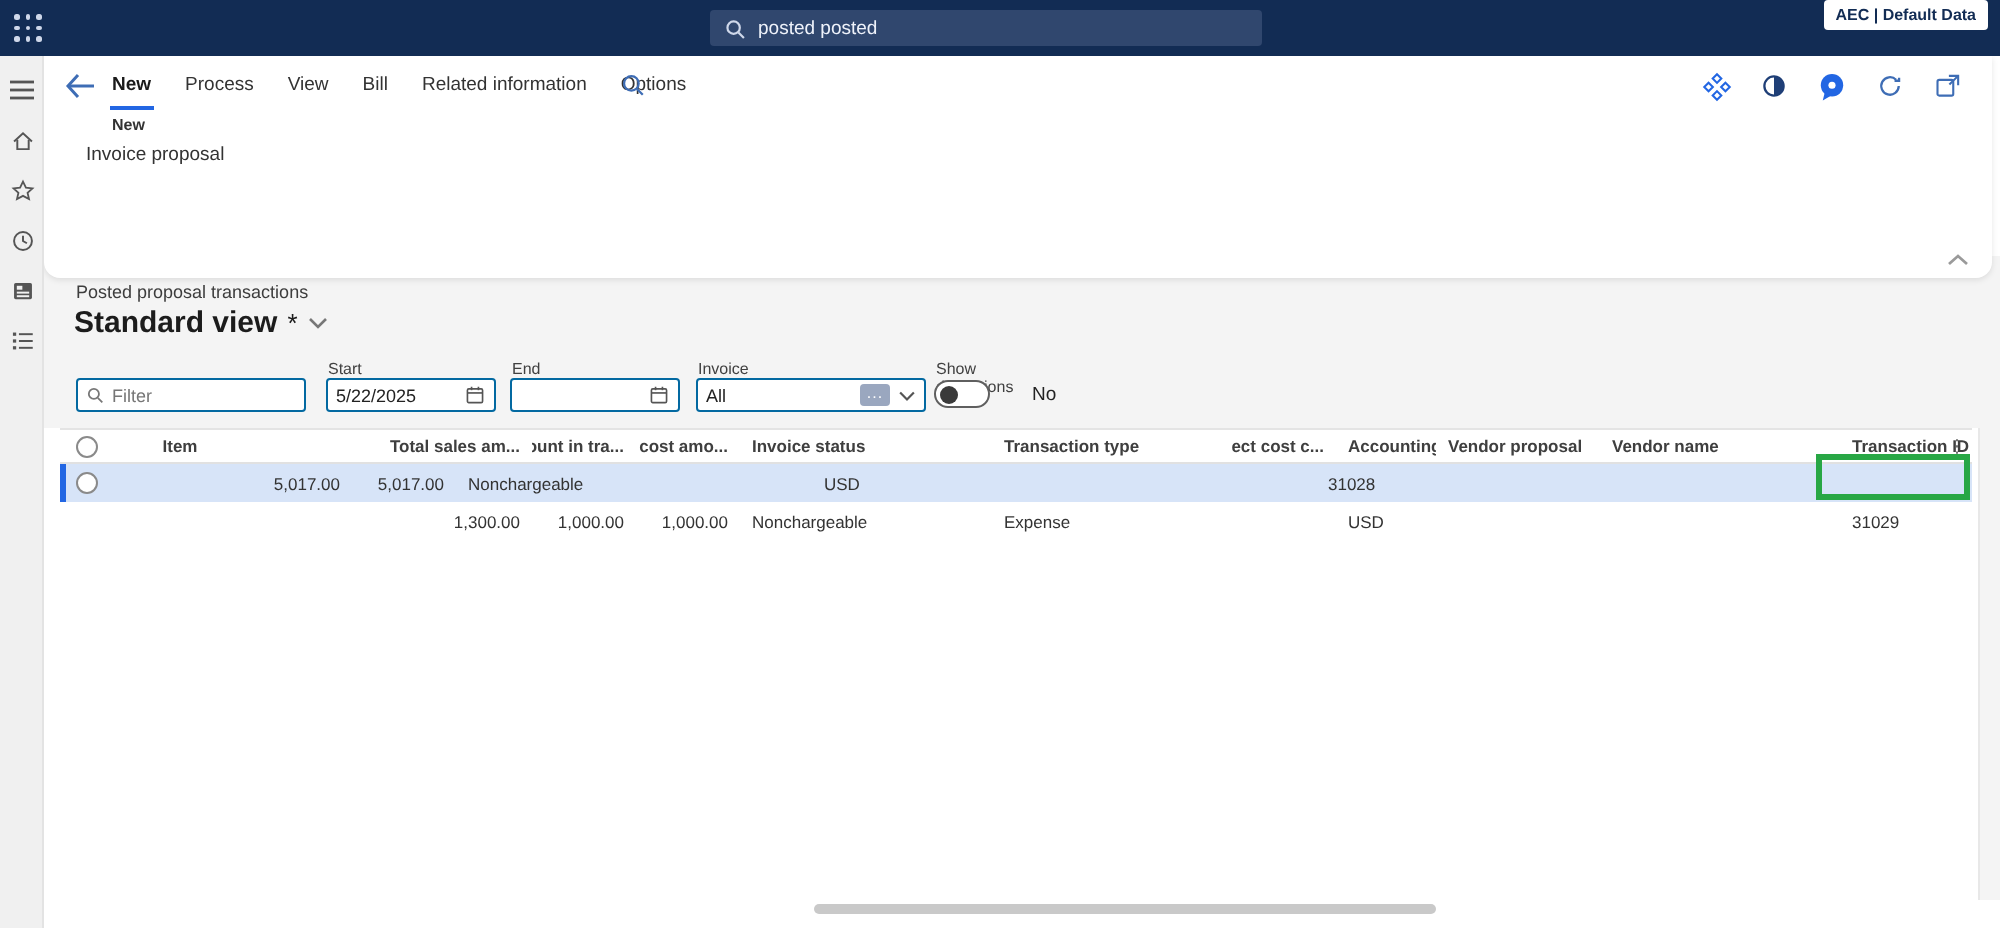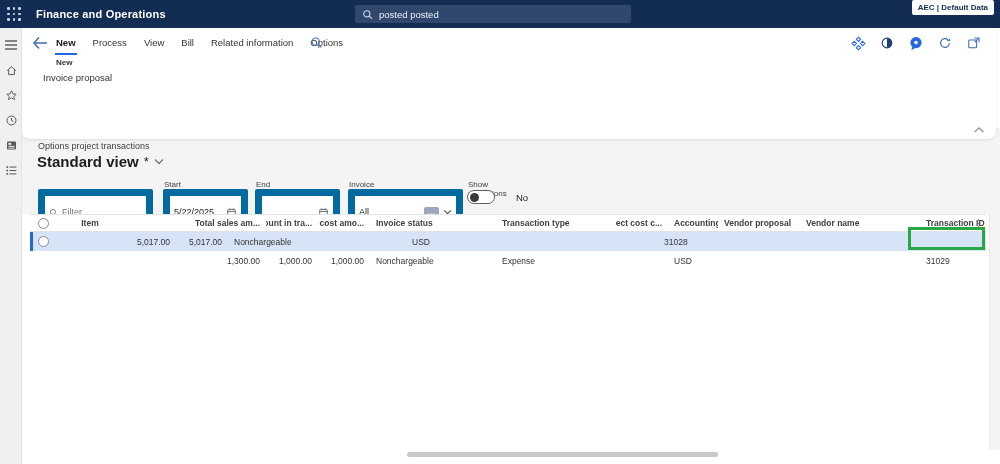--- a/index.html
+++ b/index.html
@@ -44,22 +44,22 @@
   .menu-item { position:absolute; left:21px; top:44px; font-size:9.5px; color:#333; cursor:pointer; }
   .collapse-chevron { position:absolute; right:9px; bottom:3px; width:14px; height:10px; cursor:pointer; }
   
   .page-caption { position:absolute; left:38px; top:141px; font-size:9px; color:#3d3d3d; z-index:5; }
   .view-title { position:absolute; left:37px; top:153px; z-index:5; display:flex; align-items:center; gap:5px; cursor:pointer; }
   .view-title .vt { font-size:15px; font-weight:600; color:#1c1c1c; }
   .view-title .vm { font-size:13px; color:#1c1c1c; }
   
   .filters { position:absolute; left:0; top:0; z-index:5; }
   .flabel { position:absolute; font-size:8px; color:#404040; }
-  .fbox { position:absolute; height:17px; background:#fff; border:7px solid #0369a1; border-radius:2px;
-    display:flex; align-items:center; padding:16px 4px; gap:4px; font-size:9px; color:#222; cursor:text; }
+  .fbox { position:absolute; height:17px; background:#fff; border:1px solid #0369a1; border-radius:2px;
+    display:flex; align-items:center; padding:4px 4px; gap:4px; font-size:9px; color:#222; cursor:text; }
   .fbox .ph { color:#767676; }
   .fbox .spacer { flex:1; }
   .dots-badge { width:15px; height:11px; background:#9aa7bf; border-radius:2px; color:#fff; font-size:8px;
     line-height:9px; text-align:center; letter-spacing:.5px; }
   .toggle { position:absolute; left:467px; top:190px; width:28px; height:14px; border:1px solid #5f5f5f;
     border-radius:8px; background:#fff; cursor:pointer; }
   .toggle .knob { position:absolute; left:2px; top:1.5px; width:9px; height:9px; border-radius:50%; background:#3a3a3a; }
   .toggle-text { position:absolute; left:516px; top:192px; font-size:9.5px; color:#222; }
   
   .grid { position:absolute; left:30px; top:214px; width:956px; z-index:5; background:#fff; }
@@ -88,21 +88,20 @@
     <i></i>
       <i></i>
       <i></i>
       <i></i>
       <i></i>
       <i></i>
       <i></i>
       <i></i>
       <i></i>
   </div>
-  <div class="app-title">Finance and Operations</div>
   <div class="nav-search">
     <span>
       <svg width="11" height="11" viewBox="0 0 16 16">
           <circle cx="7" cy="7" r="4.5" fill="none" stroke="#cfd8ea" stroke-width="1.6"></circle>
           <line x1="10.5" y1="10.5" x2="14.5" y2="14.5" stroke="#cfd8ea" stroke-width="1.6"></line>
         </svg>
     </span>
     <span>posted posted</span>
   </div>
   <div class="topbar-right">
@@ -230,21 +229,21 @@
   </div>
   <div class="group-label">New</div>
   <div class="menu-item">Invoice proposal</div>
   <div class="collapse-chevron">
     <svg width="12" height="8" viewBox="0 0 12 8" fill="none" stroke="#9a9a9a" stroke-width="1.4">
         <path d="M1.5 6 L6 2 L10.5 6"></path>
       </svg>
   </div>
 </div>
 
-<div class="page-caption">Options project transactions</div>
+<div class="page-caption">Posted proposal transactions</div>
 <div class="view-title">
   <span class="vt">Standard view</span>
   <span class="vm">*</span>
   <span>
     <svg width="10" height="7" viewBox="0 0 10 7" fill="none" stroke="#777" stroke-width="1.3">
         <path d="M1 1.5 L5 5.5 L9 1.5"></path>
       </svg>
   </span>
 </div>
 

